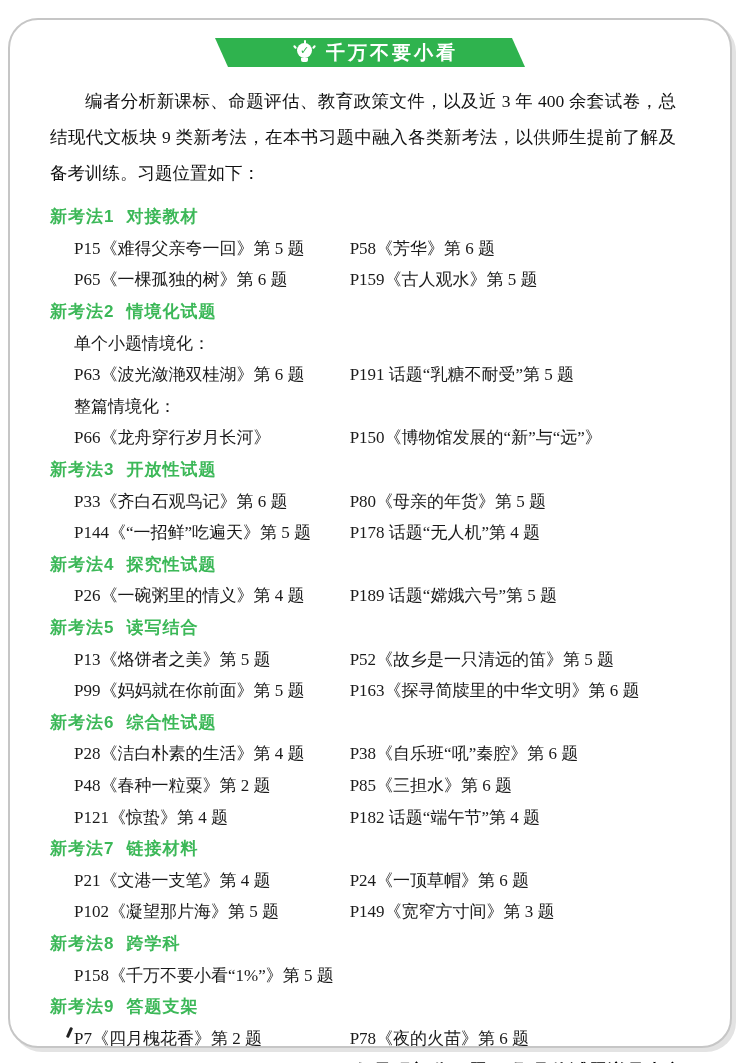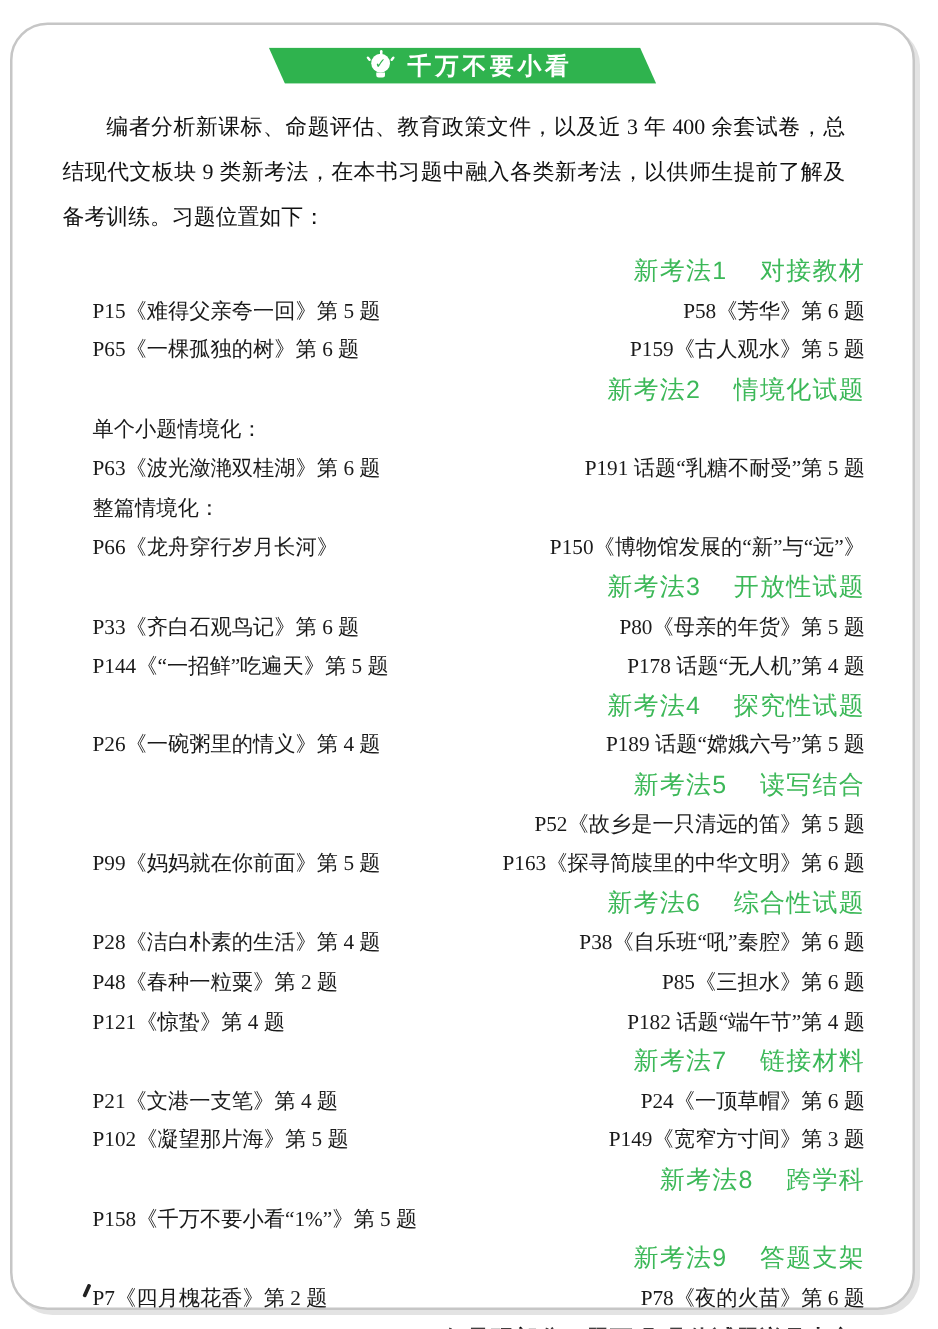--- a/index.html
+++ b/index.html
@@ -44,27 +44,27 @@
   .bulb .r2{left:8px;top:-3px;}
   .bulb .r3{left:17px;top:2px;transform:rotate(40deg);}
   .content{padding:0 38px 0 40px;}
   .intro{
     margin:16px 16px 10px 0;font-size:17.5px;line-height:36px;
     text-indent:2em;text-align:justify;color:#111;
   }
   .sec-heading{
     height:31.6px;display:flex;align-items:center;
     font-family:"Liberation Sans","DejaVu Sans",sans-serif;
-    font-weight:normal;font-size:20px;color:var(--green-head,#3cb858);
-    letter-spacing:1px;white-space:nowrap;justify-content:flex-end;
-  }
-  .sec-heading .sec-title{margin-left:26px;}
+    font-weight:bold;font-size:17px;color:var(--green-head,#3cb858);
+    letter-spacing:1px;white-space:nowrap;
+  }
+  .sec-heading .sec-title{margin-left:12px;}
   .line{height:31.6px;display:flex;align-items:center;font-size:17px;white-space:nowrap;margin-left:24px;}
   .line .col-left{flex:0 0 44.6%;}
-  .line .col-right{flex:1;text-align:right;}
+  .line .col-right{flex:1;}
   .line.note .col-left{flex:1;}
   .footer-note{
     margin-top:5px;text-align:right;padding-right:8px;
     font-family:"Liberation Sans","DejaVu Sans",sans-serif;
     font-weight:bold;font-size:18px;color:#000;letter-spacing:1px;
   }
   .stray-mark{
     position:absolute;left:58px;bottom:8px;width:3px;height:11px;background:#222;
     transform:rotate(24deg);border-radius:1px;
   }
@@ -138,20 +138,21 @@
         </div>
         <div class="line">
           <span class="col-left">P26《一碗粥里的情义》第 4 题</span>
           <span class="col-right">P189 话题“嫦娥六号”第 5 题</span>
         </div>
         <div class="sec-heading">
           <span class="sec-label">新考法5</span>
           <span class="sec-title">读写结合</span>
         </div>
         <div class="line">
+          <span class="col-left">P13《烙饼者之美》第 5 题</span>
           <span class="col-right">P52《故乡是一只清远的笛》第 5 题</span>
         </div>
         <div class="line">
           <span class="col-left">P99《妈妈就在你前面》第 5 题</span>
           <span class="col-right">P163《探寻简牍里的中华文明》第 6 题</span>
         </div>
         <div class="sec-heading">
           <span class="sec-label">新考法6</span>
           <span class="sec-title">综合性试题</span>
         </div>

